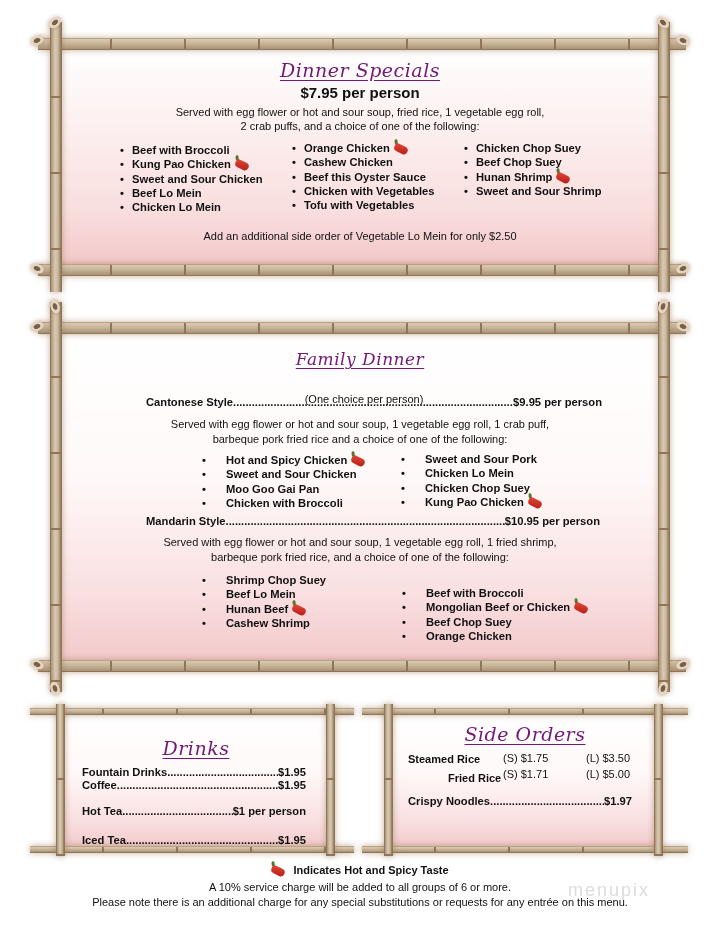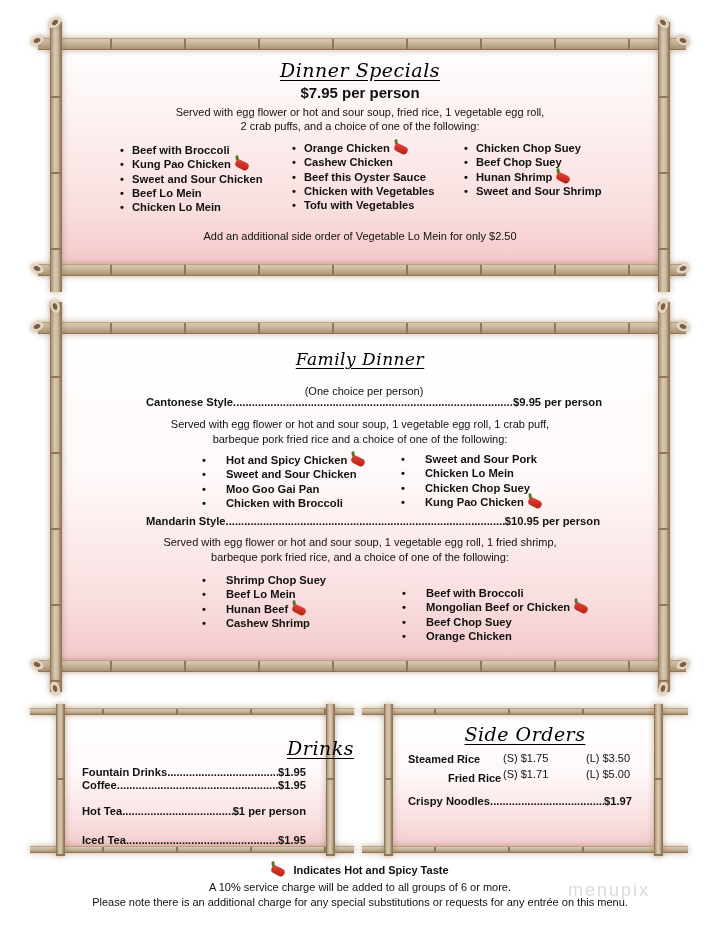--- a/index.html
+++ b/index.html
@@ -49,21 +49,21 @@
 
   
   .script-title {
     font-family: "DejaVu Serif", serif;
     font-style: italic;
     text-decoration: underline;
     text-underline-offset: 3px;
     text-align: center;
     font-size: 19px;
     letter-spacing: 0.5px;
-    color: #000000;
+    color: #701a75;
     position: absolute;
     left: 0; right: 0;
   }
   .center-line { position: absolute; left: 0; right: 0; text-align: center; font-size: 11px; line-height: 14px; }
   .bold { font-weight: bold; }
   ul.items { list-style: none; position: absolute; font-weight: bold; font-size: 11.2px; line-height: 14.3px; }
   ul.items li { position: relative; padding-left: 12px; white-space: nowrap; }
   ul.items li::before { content: "•"; position: absolute; left: 0; top: 0; }
   ul.items.wide li { padding-left: 24px; }
   .pepper {
@@ -140,21 +140,21 @@
   <div class="stub" style="left:48px;top:302px;transform:rotate(70deg);"></div>
   <div class="stub" style="left:30px;top:322px;transform:rotate(-20deg);"></div>
   <div class="stub" style="left:656px;top:302px;transform:rotate(-70deg);"></div>
   <div class="stub" style="left:676px;top:322px;transform:rotate(20deg);"></div>
   <div class="stub" style="left:30px;top:660px;transform:rotate(20deg);"></div>
   <div class="stub" style="left:676px;top:660px;transform:rotate(-20deg);"></div>
   <div class="stub" style="left:48px;top:684px;transform:rotate(70deg);"></div>
   <div class="stub" style="left:656px;top:684px;transform:rotate(-70deg);"></div>
 
   <div class="script-title" style="top:349px;font-size:17px;">Family Dinner</div>
-  <div class="center-line" style="top:384px;padding-left:8px;">(One choice per person)</div>
+  <div class="center-line" style="top:392px;padding-left:8px;">(One choice per person)</div>
 
   <div class="price-row" style="left:146px;top:395px;width:456px;">
     <span class="lbl">Cantonese Style</span>
     <span class="dots"></span>
     <span class="val">$9.95 per person</span>
   </div>
   <div class="center-line" style="top:417px;">Served with egg flower or hot and sour soup, 1 vegetable egg roll, 1 crab puff,</div>
   <div class="center-line" style="top:432px;">barbeque pork fried rice and a choice of one of the following:</div>
 
   <ul class="items wide" style="left:202px;top:453px;">
@@ -192,21 +192,21 @@
   </ul>
 </section>
 
 <section class="thin">
   <div class="panel white-top" style="left:58px;top:714px;width:274px;height:134px;"></div>
   <div class="bamboo-h" style="left:30px;top:708px;width:324px;"></div>
   <div class="bamboo-h" style="left:30px;top:846px;width:324px;"></div>
   <div class="bamboo-v" style="left:56px;top:704px;height:152px;"></div>
   <div class="bamboo-v" style="left:326px;top:704px;height:152px;"></div>
 
-  <div class="script-title" style="left:64px;right:auto;width:290px;top:737px;text-align:right;">Drinks</div>
+  <div class="script-title" style="left:51px;right:auto;width:290px;top:737px;">Drinks</div>
 
   <div class="price-row" style="left:82px;top:765px;width:224px;">
     <span class="lbl">Fountain Drinks</span>
       <span class="dots"></span>
       <span class="val">$1.95</span>
   </div>
   <div class="price-row" style="left:82px;top:778px;width:224px;">
     <span class="lbl">Coffee</span>
       <span class="dots"></span>
       <span class="val">$1.95</span>

